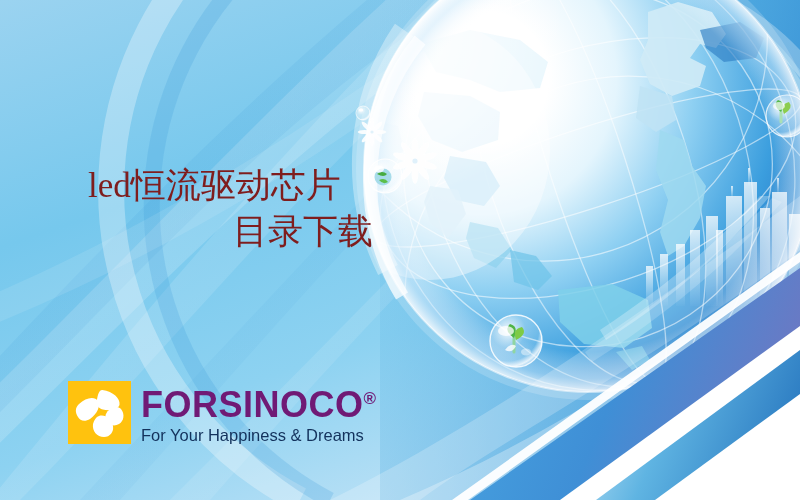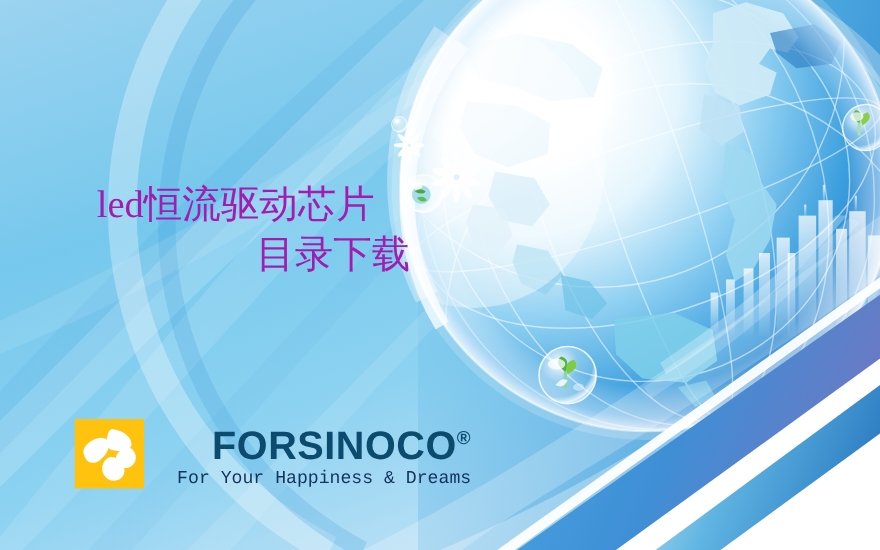--- a/index.html
+++ b/index.html
@@ -26,21 +26,21 @@
   
   .headline {
     position: absolute;
     left: 88px;
     top: 163px;
     width: 420px;
     z-index: 40;
     pointer-events: none;
   }
   .headline .line {
-    color: #a21caf;
+    color: #7f1d1d;
     font-size: 35px;
     line-height: 1.30;
     font-family: "Liberation Serif", "DejaVu Serif", serif;
     font-weight: 400;
     white-space: nowrap;
   }
   .headline .line.l2 {
     padding-left: 10px;
     text-align: center;
   }
@@ -67,39 +67,37 @@
     display: flex;
     flex-direction: column;
     justify-content: center;
     padding-top: 6px;
   }
   .logo-word {
     font-family: "Liberation Sans", sans-serif;
     font-weight: bold;
     font-size: 36px;
     letter-spacing: 0.5px;
-    color: #0c4a6e;
+    color: #701a75;
     line-height: 1;
     white-space: nowrap;
     position: relative;
-    text-align: right;
   }
   .logo-word .reg {
     font-size: 17px;
     vertical-align: super;
     line-height: 1;
   }
   .logo-tag {
-    font-family: Liberation Mono, monospace;
+    font-family: Liberation Sans, sans-serif;
     font-size: 16.5px;
     color: #13325c;
     line-height: 1;
     margin-top: 4px;
     white-space: nowrap;
-    margin-left: 20px;
   }
 </style>
 </head>
 <body>
 
 <div id="stage">
 
   <svg id="bg-svg" viewBox="0 0 800 500">
     <defs>
 

